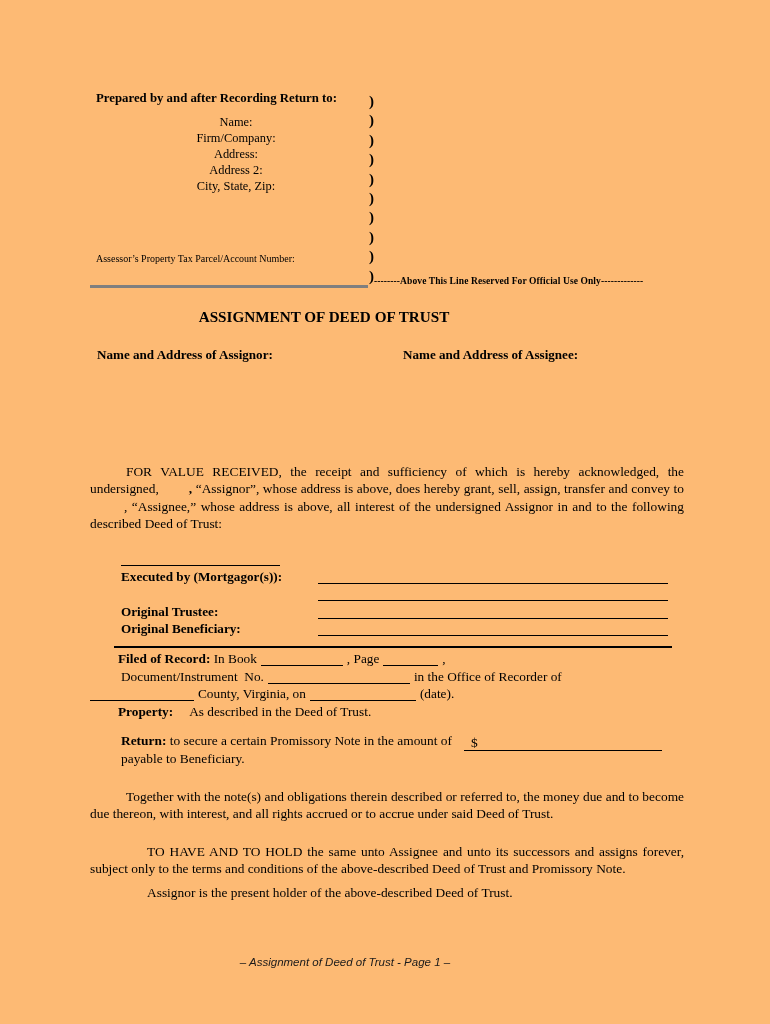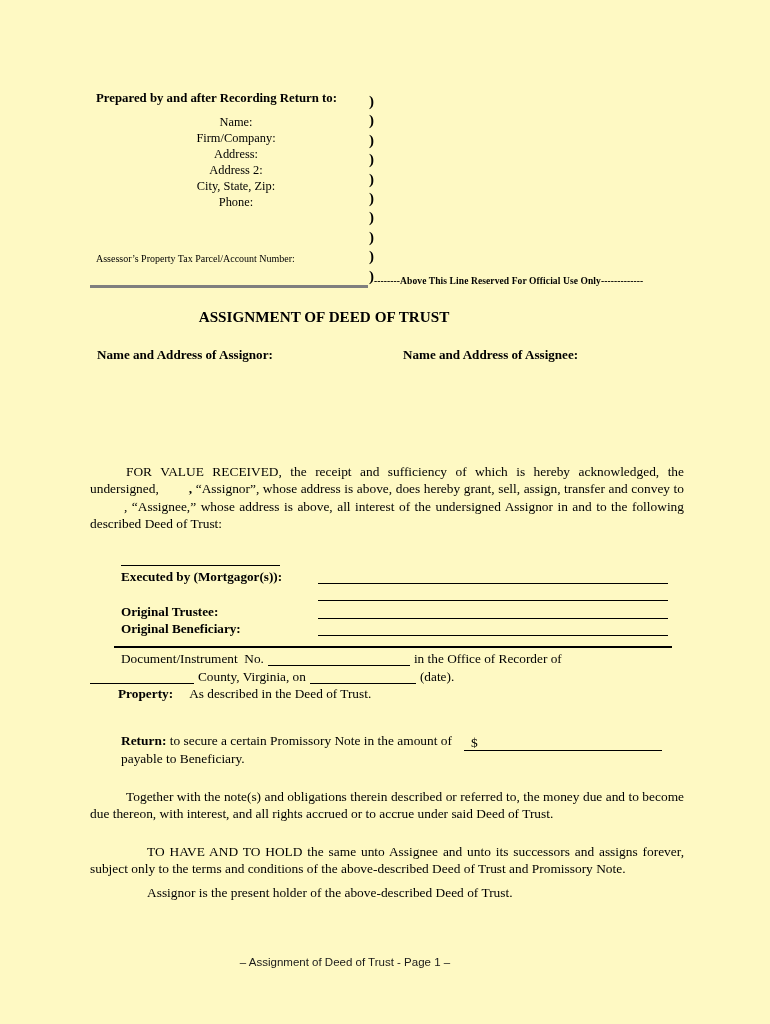--- a/index.html
+++ b/index.html
@@ -1,20 +1,20 @@
 <!DOCTYPE html>
 <html><head>
 <meta charset="utf-8">
 <style>
   * { margin:0; padding:0; box-sizing:border-box; }
   html,body { background:#e8e8e8; }
   .page {
     position:relative;
     width:770px; height:1024px;
-    background:#fef9c3;
+    background:#fdba74;
     font-family:"Liberation Serif", serif;
     color:#000;
     overflow:hidden;
     margin:0 auto;
   }
   
   .hdr-left { position:absolute; left:96px; top:90px; width:280px; }
   .hdr-title { font-weight:bold; font-size:12.8px; line-height:16px; }
   .hdr-fields { margin-top:8px; font-size:12.4px; line-height:16px;text-align:center; }
   .assessor { position:absolute; left:96px; top:253px; font-size:10px; }
@@ -55,36 +55,35 @@
   .fb.b2 { width:55px; }
   .fb.b3 { width:142px; }
   .fb.b4 { width:104px; margin-left:0; }
   .fb.b5 { width:106px; }
   .ws-pre { white-space:pre-wrap; }
   .prop-text { margin-left:16px; }
   
   .given { position:absolute; left:121px; top:732px; width:548px; font-size:13.4px; line-height:17.6px; }
   .dollar-line { display:inline-block; width:198px; margin-left:12px; border-bottom:1px solid #000; padding-left:7px; height:16px; position:relative; top:2px; line-height:15px; }
   
-  .footer { position:absolute; left:0; top:956px; width:690px; text-align:center; font-family:"Liberation Sans", sans-serif; font-size:11.5px; color:#1a1a1a; }
+  .footer { position:absolute; left:0; top:956px; width:690px; text-align:center; font-family:"Liberation Sans", sans-serif; font-size:11.5px; color:#1a1a1a;font-style:italic; }
 </style>
 </head>
 <body>
 
 <div class="page">
 
   <div class="hdr-left">
     <div class="hdr-title">Prepared by and after Recording Return to:</div>
     <div class="hdr-fields">
       <div>Name:</div>
       <div>Firm/Company:</div>
       <div>Address:</div>
       <div>Address 2:</div>
       <div>City, State, Zip:</div>
-      <div>Phone:</div>
     </div>
   </div>
   <div class="assessor">Assessor’s Property Tax Parcel/Account Number:</div>
 
   <div class="paren-col">
     <div>)</div>
     <div>)</div>
     <div>)</div>
     <div>)</div>
     <div>)</div>
@@ -118,20 +117,21 @@
       <span class="deed-label">Original Trustee:</span><span class="blank long"></span>
     </div>
     <div class="deed-row">
       <span class="deed-label">Original Beneficiary:</span><span class="blank long"></span>
     </div>
   </div>
 
   <div class="divider"></div>
 
   <div class="filed">
+    <div class="ln1"><span class="bold">Filed of Record:</span> <span>In Book</span><span class="fb b1"></span><span>, Page</span><span class="fb b2"></span><span>,</span></div>
     <div class="ln2"><span class="ws-pre">Document/Instrument  No.</span><span class="fb b3"></span><span>in the Office of Recorder of</span></div>
     <div class="ln3"><span class="fb b4"></span><span>County, Virginia, on</span><span class="fb b5"></span><span>(date).</span></div>
     <div class="ln4"><span class="bold">Property:</span><span class="prop-text">As described in the Deed of Trust.</span></div>
   </div>
 
   <div class="given">
     <div><span class="bold">Return:</span><span> to secure a certain Promissory Note in the amount of</span><span class="dollar-line"><span>$</span></span></div>
     <div>payable to Beneficiary.</div>
   </div>
 

